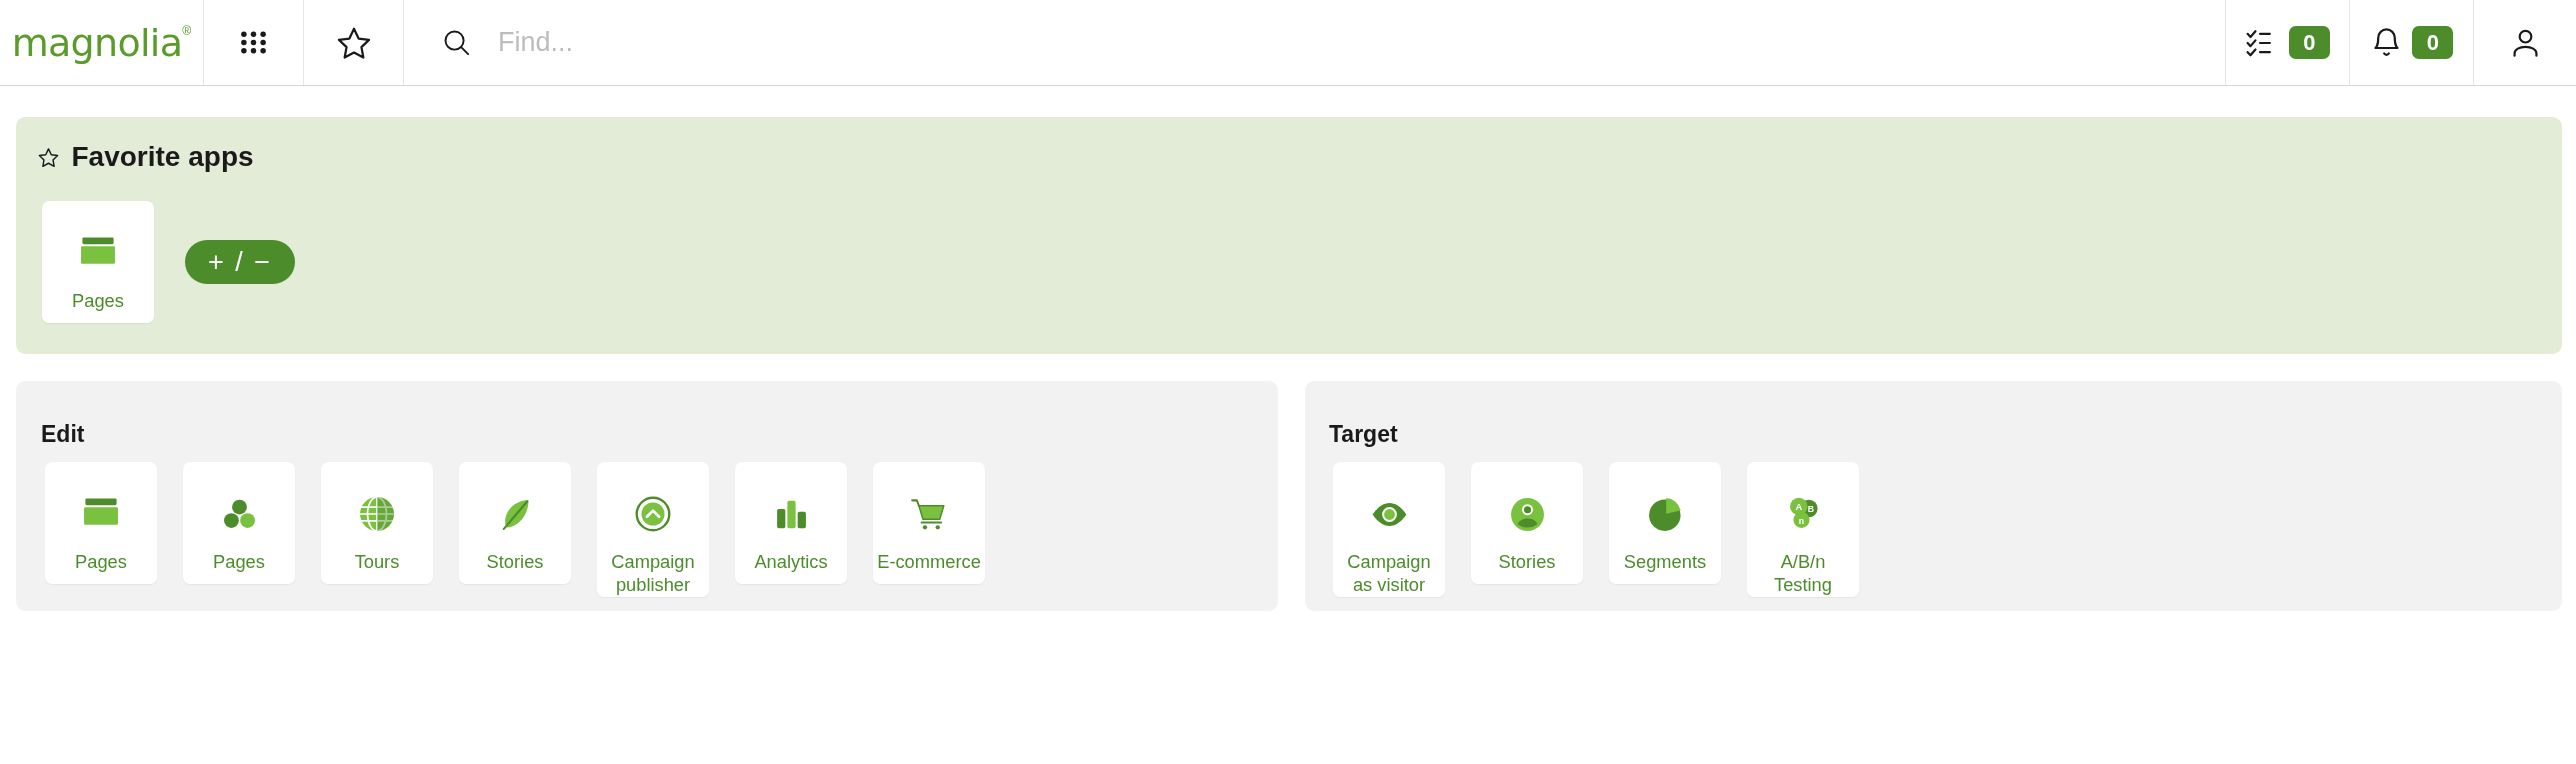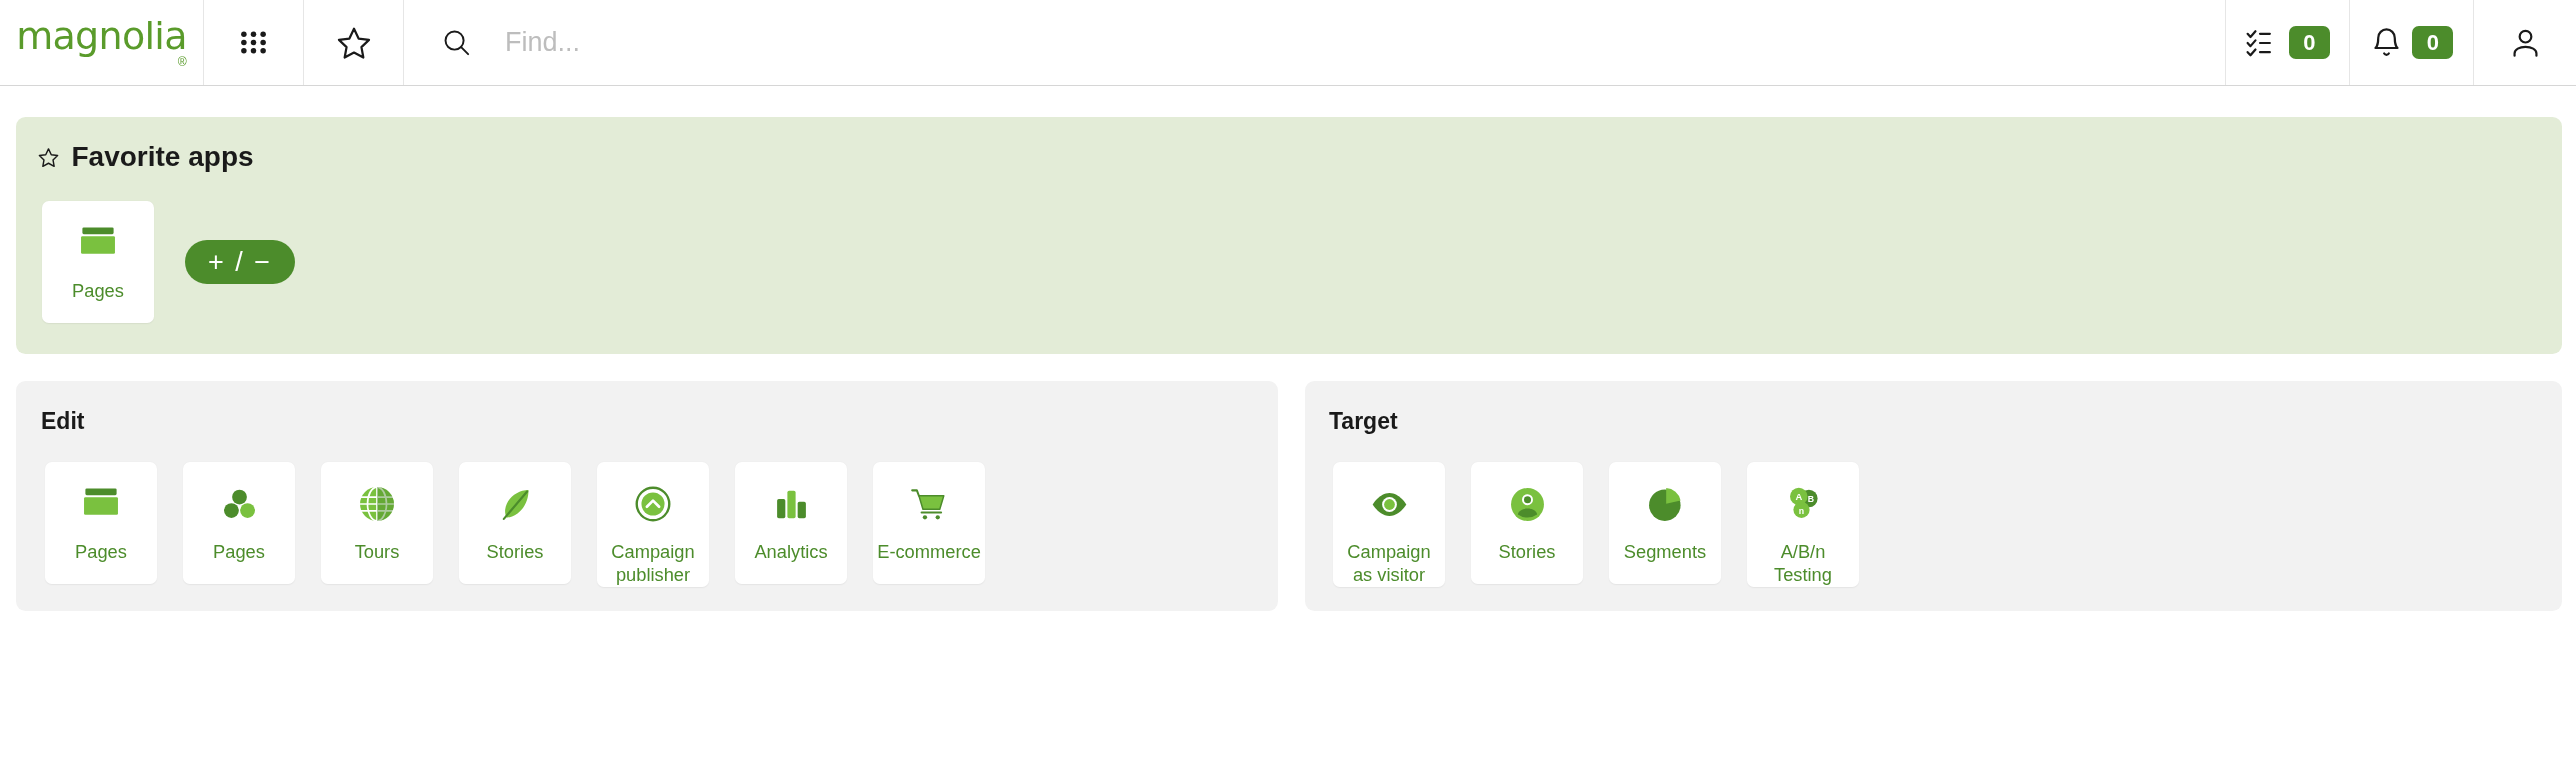--- a/index.html
+++ b/index.html
@@ -27,35 +27,35 @@
     border-right: 1.4px solid #e6e6e6;
     flex: 0 0 auto;
   }
   .hdr-logo { width: 204px; }
   .hdr-icon { width: 100px; }
   .hdr-search {
     flex: 1 1 auto;
     display: flex;
     align-items: center;
     padding-left: 37px;
-    gap: 33px;
+    gap: 26px;
     border-right: 1.4px solid #e6e6e6;
   }
   .hdr-right-cell {
     display: flex;
     align-items: center;
     justify-content: center;
     gap: 9.5px;
     flex: 0 0 auto;
     border-right: 1.4px solid #e6e6e6;
   }
   .hdr-badged { width: 124px; }
   .hdr-user { width: 102px; border-right: none; }
 
-  .logo-wrap { display:flex; align-items:flex-end;flex-direction:column; }
+  .logo-wrap { display:flex; align-items:flex-start; }
   .logo-text {
     font-family: "DejaVu Sans", sans-serif;
     font-size: 38px;
     font-weight: 400;
     color: #5a9b2b;
     letter-spacing: -0.7px;
     line-height: 1;
     position: relative;
   }
   .logo-reg {
@@ -113,21 +113,21 @@
 
   .tile {
     width: 112px;
     min-height: 122px;
     background: #ffffff;
     border-radius: 6.8px;
     display: flex;
     flex-direction: column;
     align-items: center;
     justify-content: flex-start;
-    padding-top: 21px;
+    padding-top: 31px;
     box-shadow: 0 0.7px 1.4px rgba(0,0,0,0.06);
   }
   .tile-icon {
     width: 42px;
     height: 42px;
     display: flex;
     align-items: center;
     justify-content: center;
     margin-bottom: 15px;
   }
@@ -168,20 +168,21 @@
     width: 1257px;
     height: 230px;
     background: #f2f2f2;
     border-radius: 9.5px;
   }
   .sec-title {
     position: absolute;
     font-size: 23px;
     font-weight: bold;
     color: #1a1a1a;
+    margin-top: 13px;
   }
   .edit-title { left: 41px; top: 408px; }
   .target-title { left: 1329px; top: 408px; }
 
   .tile-row {
     position: absolute;
     display: flex;
     gap: 26px;
     align-items: flex-start;
   }

